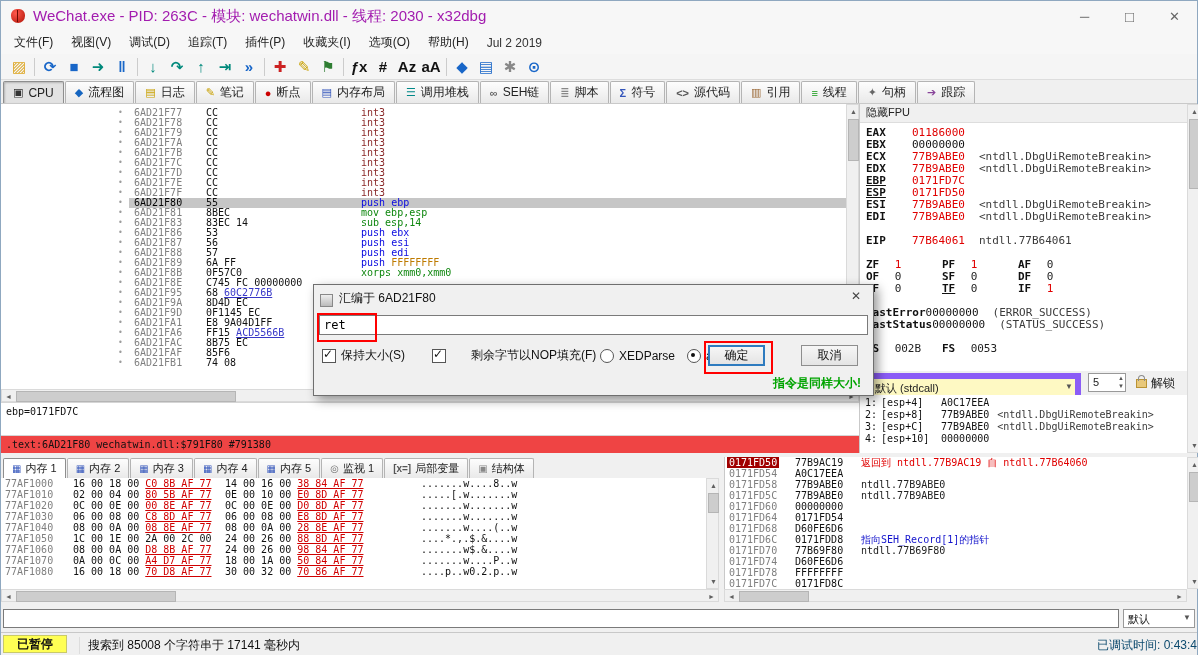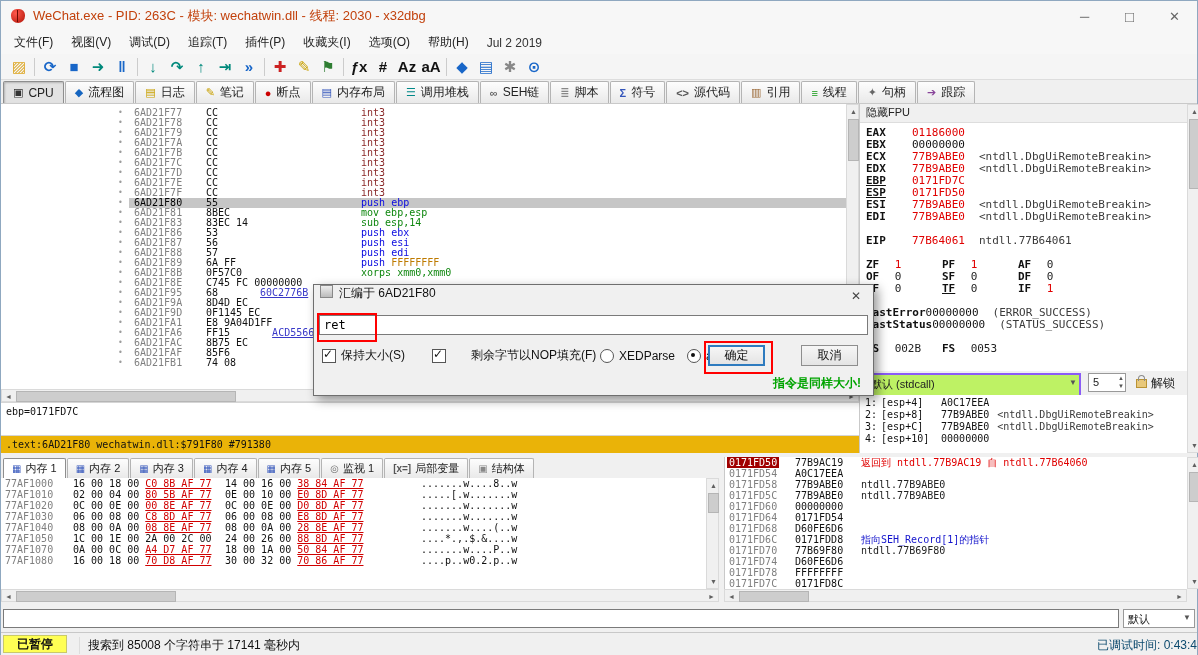--- a/index.html
+++ b/index.html
@@ -4,21 +4,21 @@
 <style>
   html,body{margin:0;padding:0;}
   body{width:1198px;height:655px;overflow:hidden;position:relative;background:#F0F0F0;
        font-family:"Liberation Sans","DejaVu Sans",sans-serif;font-size:12px;color:#222;}
   #window{position:absolute;inset:0;border:1px solid #8FA8C0;box-sizing:border-box;background:#F0F0F0;}
 
   
   #titlebar{position:absolute;left:0;top:0;width:100%;height:30px;background:#F7F7F7;border-bottom:1px solid #E3E3E3;display:flex;align-items:center;}
   #bug-icon{width:14px;height:14px;border-radius:50% 50% 60% 60%;background:radial-gradient(circle at 35% 30%,#FF5A4E,#B01206);margin:0 8px 0 10px;position:relative;}
   #bug-icon::after{content:"";position:absolute;left:6px;top:1px;width:1px;height:12px;background:#6E0B02;}
-  #title-text{color:#c2410c;font-size:13px;}
+  #title-text{color:#a21caf;font-size:15px;}
   #win-controls{margin-left:auto;display:flex;height:100%;}
   .wbtn{width:45px;height:100%;display:flex;align-items:center;justify-content:center;color:#666;font-size:13px;}
   .wbtn.min::after{content:"─";}
   .wbtn.max::after{content:"□";font-size:15px;}
   .wbtn.close::after{content:"✕";}
 
   
   #menubar{position:absolute;left:0;top:30px;width:100%;height:23px;background:#F7F7F7;display:flex;align-items:center;padding-left:4px;box-sizing:border-box;}
   .mitem{padding:3px 9px;color:#222;}
   .mstatic{color:#333;}
@@ -36,21 +36,21 @@
 
   
   #disasm{position:absolute;left:0;top:103px;width:845px;height:285px;background:#FFF;overflow:hidden;}
   #disasm-rows{position:absolute;left:0;top:4px;right:0;}
   .drow{position:relative;height:10px;line-height:10px;font-family:"DejaVu Sans Mono",monospace;font-size:10px;white-space:pre;}
   .drow.sel::before{content:"";position:absolute;left:128px;right:0;top:0;bottom:0;background:#C6C6C6;}
   .ddot{position:absolute;left:117px;color:#9C9C9C;font-size:8px;top:0;}
   .daddr{position:absolute;left:133px;color:#7F7F7F;}
   .drow.sel .daddr{color:#000;}
   .dbytes{position:absolute;left:205px;color:#111;}
-  .blink{color:#3838C8;text-decoration:underline;margin-left:36px;}
+  .blink{color:#3838C8;text-decoration:underline;}
   .dinstr{position:absolute;left:360px;}
   .i-int3{color:#8B2B2B;}
   .i-push{color:#0A0ADF;margin-top:24px;}
   .i-mov{color:#0F870F;}
   .i-imm{color:#BE7A00;}
 
   
   .vscroll{position:absolute;width:13px;background:#F0F0F0;border:1px solid #DADADA;box-sizing:border-box;}
   .hscroll{position:absolute;height:13px;background:#F0F0F0;border:1px solid #DADADA;box-sizing:border-box;}
   .sb-btn{position:absolute;width:13px;height:13px;display:flex;align-items:center;justify-content:center;font-size:7px;color:#606060;}
@@ -63,39 +63,39 @@
   #disasm-hscroll{left:0;top:388px;width:858px;}
   #reg-vscroll{left:1186px;top:103px;height:349px;}
   #dump-vscroll{left:705px;top:477px;height:111px;}
   #dump-hscroll{left:0;top:588px;width:718px;}
   #stack-vscroll{left:1186px;top:456px;height:132px;}
   #stack-hscroll{left:723px;top:588px;width:463px;}
 
   
   #infobox{position:absolute;left:0;top:401px;width:858px;height:33px;background:#FFF;border-top:1px solid #D5D5D5;box-sizing:border-box;}
   #ebp-line{position:absolute;left:5px;top:3px;font-family:"DejaVu Sans Mono",monospace;font-size:10px;color:#111;}
-  #statusline{position:absolute;left:0;top:434px;width:858px;height:18px;background:#eab308;border-top:1px solid #D5D5D5;box-sizing:border-box;}
+  #statusline{position:absolute;left:0;top:434px;width:858px;height:18px;background:#ef4444;border-top:1px solid #D5D5D5;box-sizing:border-box;}
   #module-line{position:absolute;left:5px;top:3px;font-family:"DejaVu Sans Mono",monospace;font-size:10px;color:#111;}
 
   
   #registers{position:absolute;left:858px;top:103px;width:328px;height:267px;background:#FFF;border-left:1px solid #C9C9C9;overflow:hidden;box-sizing:border-box;}
   #fpu-btn{height:16px;background:#F0F0F0;border-bottom:1px solid #DDD;font-size:11px;padding:1px 6px;color:#222;}
   #reg-rows{padding:4px 0 0 6px;}
   .rrow{height:12px;line-height:12px;font-family:"DejaVu Sans Mono",monospace;font-size:11px;white-space:pre;}
   .rgap{height:12px;}
   .rname{display:inline-block;min-width:46px;font-weight:bold;color:#111;}
   .uline{text-decoration:underline;}
   .rval{color:#111;}
   .vred{color:#E00000;}
   .rcmt{margin-left:14px;color:#3A3A3A;}
   .fpair{display:inline-block;width:76px;}
 
   
   #args-toolbar{position:absolute;left:858px;top:370px;width:328px;height:24px;background:#F0F0F0;border-left:1px solid #C9C9C9;box-sizing:border-box;}
-  #calling-combo{position:absolute;left:5px;top:2px;width:216px;height:30px;background:#bef264;border:2px solid #8b5cf6;box-sizing:border-box;font-size:11px;padding:2px 4px;}
+  #calling-combo{position:absolute;left:5px;top:2px;width:216px;height:30px;background:#fef9c3;border:6px solid #8b5cf6;box-sizing:border-box;font-size:11px;padding:2px 4px;}
   #calling-combo .arrow{position:absolute;right:2px;top:3px;font-size:8px;color:#555;}
   #arg-spin{position:absolute;left:228px;top:2px;width:38px;height:19px;background:#FFF;border:1px solid #999;box-sizing:border-box;font-size:11px;padding:2px 4px;}
   #arg-spin .spins{position:absolute;right:1px;top:0;font-size:6px;color:#555;line-height:8px;}
   #unlock-wrap{position:absolute;left:276px;top:4px;font-size:12px;display:flex;align-items:center;}
   .lock-icon{width:9px;height:7px;background:#E8C87A;border:1px solid #B99334;position:relative;margin-right:4px;display:inline-block;}
   .lock-icon::before{content:"";position:absolute;top:-5px;left:1px;width:5px;height:5px;border:1px solid #8C8C8C;border-bottom:none;border-radius:4px 4px 0 0;}
   #args-list{position:absolute;left:858px;top:394px;width:328px;height:58px;background:#FFF;border-left:1px solid #C9C9C9;box-sizing:border-box;overflow:hidden;padding:2px 0 0 5px;}
   .arow{height:12px;line-height:12px;font-family:"DejaVu Sans Mono",monospace;font-size:10px;white-space:pre;}
   .aidx{color:#111;}
   .aloc{display:inline-block;min-width:56px;margin-left:4px;color:#111;}
@@ -137,21 +137,21 @@
   #cmd-combo{position:absolute;left:1122px;top:2px;width:72px;height:19px;border:1px solid #999;background:#FFF;box-sizing:border-box;font-size:11px;padding:2px 4px;}
   #cmd-combo .arrow{position:absolute;right:3px;top:3px;font-size:8px;color:#555;}
 
   #statusbar{position:absolute;left:0;top:631px;width:100%;height:24px;background:#F0F0F0;border-top:1px solid #C8C8C8;box-sizing:border-box;}
   #state-badge{position:absolute;left:2px;top:2px;width:64px;height:18px;background:#FFFF54;border:1px solid #C9C96A;box-sizing:border-box;text-align:center;line-height:17px;font-weight:bold;font-size:12px;color:#111;}
   #status-msg{position:absolute;left:78px;top:4px;font-size:12px;color:#111;border-left:1px solid #DDD;padding-left:8px;}
   #debug-time{position:absolute;right:0px;top:4px;font-size:12px;color:#0c4a6e;white-space:nowrap;overflow:hidden;max-width:130px;}
 
   
   #dialog{position:absolute;left:312px;top:283px;width:561px;height:112px;background:#F0F0F0;border:1px solid #6F6F6F;box-shadow:4px 4px 10px rgba(0,0,0,.4);z-index:20;box-sizing:border-box;}
-  #dlg-titlebar{height:22px;display:flex;align-items:flex-start;padding:0 6px;}
+  #dlg-titlebar{height:22px;display:flex;align-items:flex-end;padding:0 6px;}
   #dlg-icon{width:11px;height:11px;border:1px solid #888;background:linear-gradient(#EEE,#BBB);margin-right:6px;}
   #dlg-title{font-size:12px;color:#111;}
   #dlg-close{position:absolute;right:0;top:0;width:34px;height:21px;display:flex;align-items:center;justify-content:center;color:#444;font-size:12px;}
   #dlg-close::after{content:"✕";}
   #assemble-input{position:absolute;left:5px;top:30px;width:549px;height:20px;border:1px solid #7A7A7A;box-sizing:border-box;font-family:"DejaVu Sans Mono",monospace;font-size:12px;padding:0 4px;background:#FFF;}
   .annot{position:absolute;border:2px solid #FF0000;pointer-events:none;}
   #annot-input{left:3px;top:28px;width:56px;height:25px;}
   #annot-ok{left:390px;top:56px;width:65px;height:29px;}
   .dlg-ctrl{position:absolute;top:60px;height:21px;display:flex;align-items:center;font-size:12px;color:#111;}
   .cb{width:12px;height:12px;border:1px solid #555;background:#FFF;display:inline-block;position:relative;margin-right:5px;}
@@ -420,20 +420,21 @@
     </div>
 
   <div id="dump-panel">
     <div id="dump-rows">
         <div class="mrow"><span class="maddr">77AF1000</span><span class="mhex mh1">16 00 18 00 <span class="mptr">C0 8B AF 77</span></span><span class="mhex mh2">14 00 16 00 <span class="mptr">38 84 AF 77</span></span><span class="mascii">.......w....8..w</span></div>
         <div class="mrow"><span class="maddr">77AF1010</span><span class="mhex mh1">02 00 04 00 <span class="mptr">80 5B AF 77</span></span><span class="mhex mh2">0E 00 10 00 <span class="mptr">E0 8D AF 77</span></span><span class="mascii">.....[.w.......w</span></div>
         <div class="mrow"><span class="maddr">77AF1020</span><span class="mhex mh1">0C 00 0E 00 <span class="mptr">00 8E AF 77</span></span><span class="mhex mh2">0C 00 0E 00 <span class="mptr">D0 8D AF 77</span></span><span class="mascii">.......w.......w</span></div>
         <div class="mrow"><span class="maddr">77AF1030</span><span class="mhex mh1">06 00 08 00 <span class="mptr">C8 8D AF 77</span></span><span class="mhex mh2">06 00 08 00 <span class="mptr">E8 8D AF 77</span></span><span class="mascii">.......w.......w</span></div>
         <div class="mrow"><span class="maddr">77AF1040</span><span class="mhex mh1">08 00 0A 00 <span class="mptr">08 8E AF 77</span></span><span class="mhex mh2">08 00 0A 00 <span class="mptr">28 8E AF 77</span></span><span class="mascii">.......w....(..w</span></div>
         <div class="mrow"><span class="maddr">77AF1050</span><span class="mhex mh1">1C 00 1E 00 2A 00 2C 00</span><span class="mhex mh2">24 00 26 00 <span class="mptr">88 8D AF 77</span></span><span class="mascii">....*.,.$.&amp;....w</span></div>
+        <div class="mrow"><span class="maddr">77AF1060</span><span class="mhex mh1">08 00 0A 00 <span class="mptr">D8 8B AF 77</span></span><span class="mhex mh2">24 00 26 00 <span class="mptr">98 84 AF 77</span></span><span class="mascii">.......w$.&amp;....w</span></div>
         <div class="mrow"><span class="maddr">77AF1070</span><span class="mhex mh1">0A 00 0C 00 <span class="mptr">A4 D7 AF 77</span></span><span class="mhex mh2">18 00 1A 00 <span class="mptr">50 84 AF 77</span></span><span class="mascii">.......w....P..w</span></div>
         <div class="mrow"><span class="maddr">77AF1080</span><span class="mhex mh1">16 00 18 00 <span class="mptr">70 D8 AF 77</span></span><span class="mhex mh2">30 00 32 00 <span class="mptr">70 86 AF 77</span></span><span class="mascii">....p..w0.2.p..w</span></div>
       </div>
   </div>
   <div class="vscroll" id="dump-vscroll">
     <div class="sb-btn sb-up"></div>
     <div class="sb-thumb" style="left:1px;width:11px;top:14px;height:20px;"></div>
     <div class="sb-btn sb-down"></div>
   </div>
   <div class="hscroll" id="dump-hscroll">

